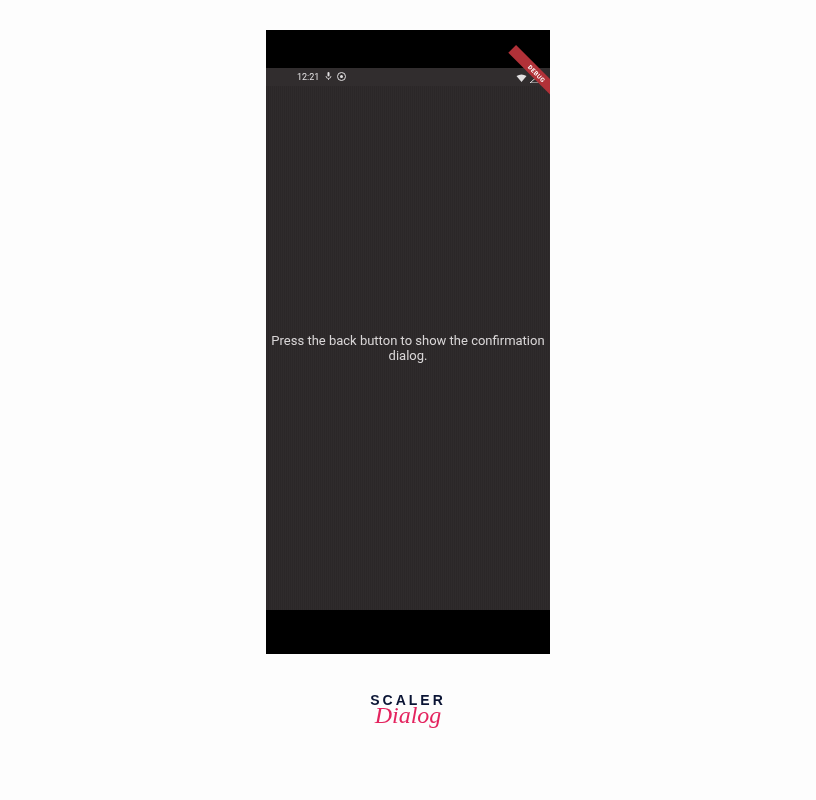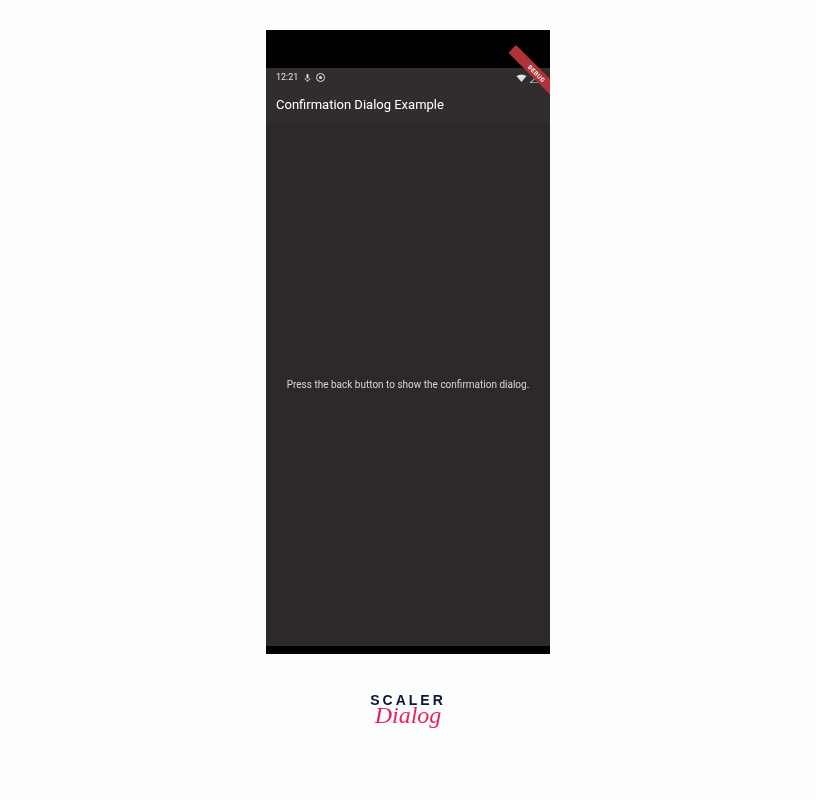--- a/index.html
+++ b/index.html
@@ -34,24 +34,25 @@
       height: 18px;
       background: #312d2e;
       display: flex;
       align-items: center;
       justify-content: space-between;
       padding: 0 10px;
       position: relative;
     }
     .status-left {
       display: flex;
-      align-items: flex-end;
+      align-items: flex-start;
       gap: 5px;
       color: #e2e0e1;
       font-size: 9px;
+      margin-left: 21px;
     }
     .status-right {
       display: flex;
       align-items: center;
       gap: 3px;
       color: #e2e0e1;
     }
     .mic-icon {
       width: 8px;
       height: 8px;
@@ -103,21 +104,21 @@
         #2f2b2c 1px,
         #2f2b2c 2px
       );
       background-color: #2d292a;
       display: flex;
       align-items: center;
       justify-content: center;
     }
     .body-text {
       color: #d8d5d6;
-      font-size: 10px;
+      font-size: 13px;
       text-align: center;
     }
     .nav-bar {
       width: 100%;
       height: 38px;
       background: #000;
       position: relative;
     }
     .brand-logo {
       position: absolute;
@@ -173,23 +174,20 @@
         </svg>
       </span>
       <span>
         <svg width="10" height="9" viewBox="0 0 10 9">
           <path d="M0 9 L10 9 L10 0 Z" fill="none" stroke="#e2e0e1" stroke-width="1"></path>
         </svg>
       </span>
     </div>
   </div>
 
-  <div class="app-bar">
-    <span>Confirmation Dialog Example</span>
-  </div>
 
   <div class="app-body">
     <div class="body-text">Press the back button to show the confirmation dialog.</div>
   </div>
 
   <div class="nav-bar">
     
   </div>
 </div>
 

